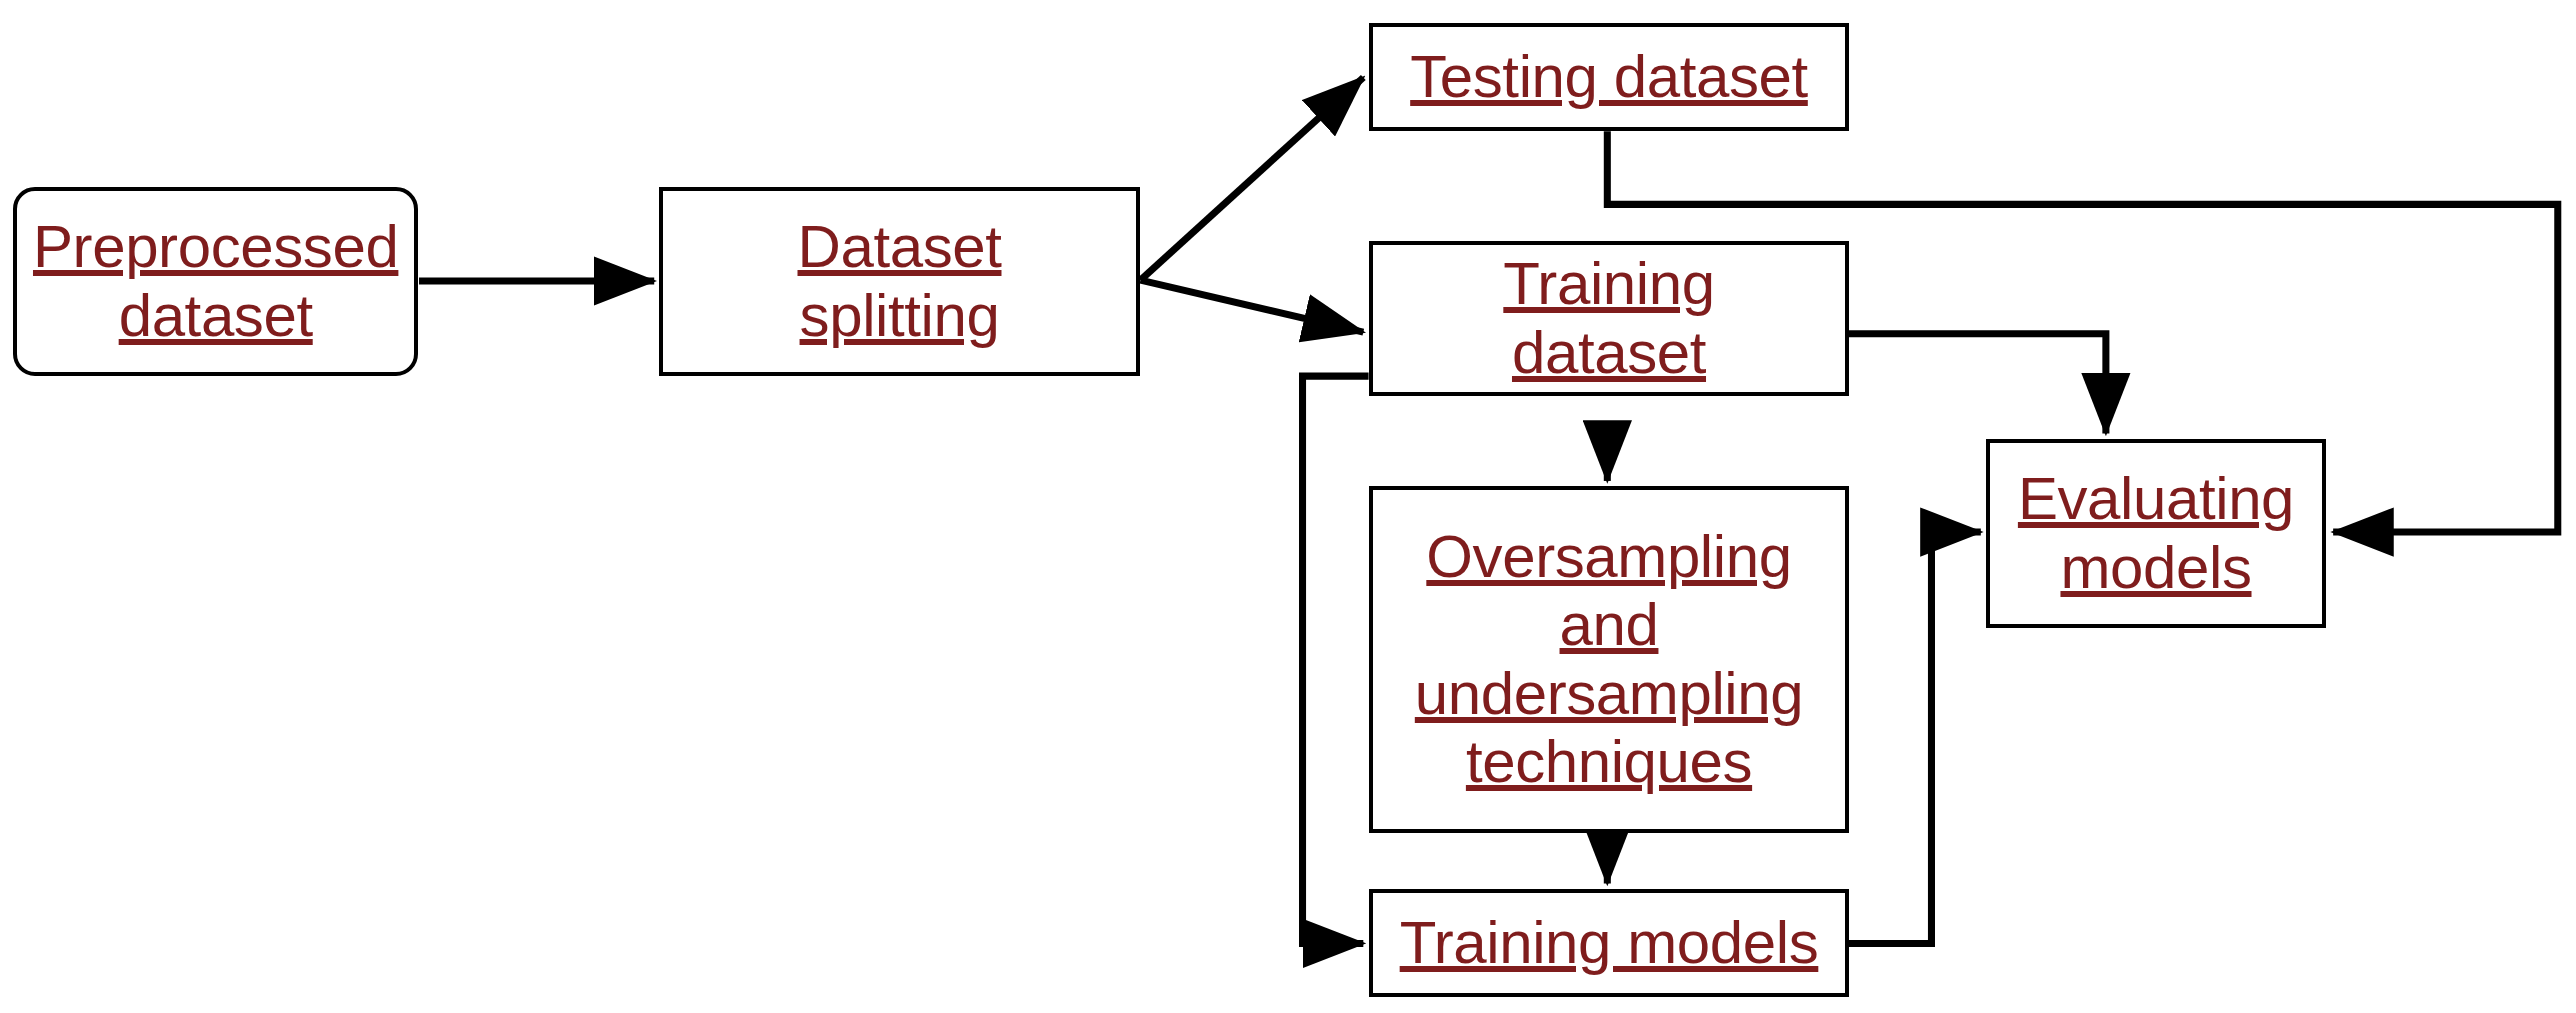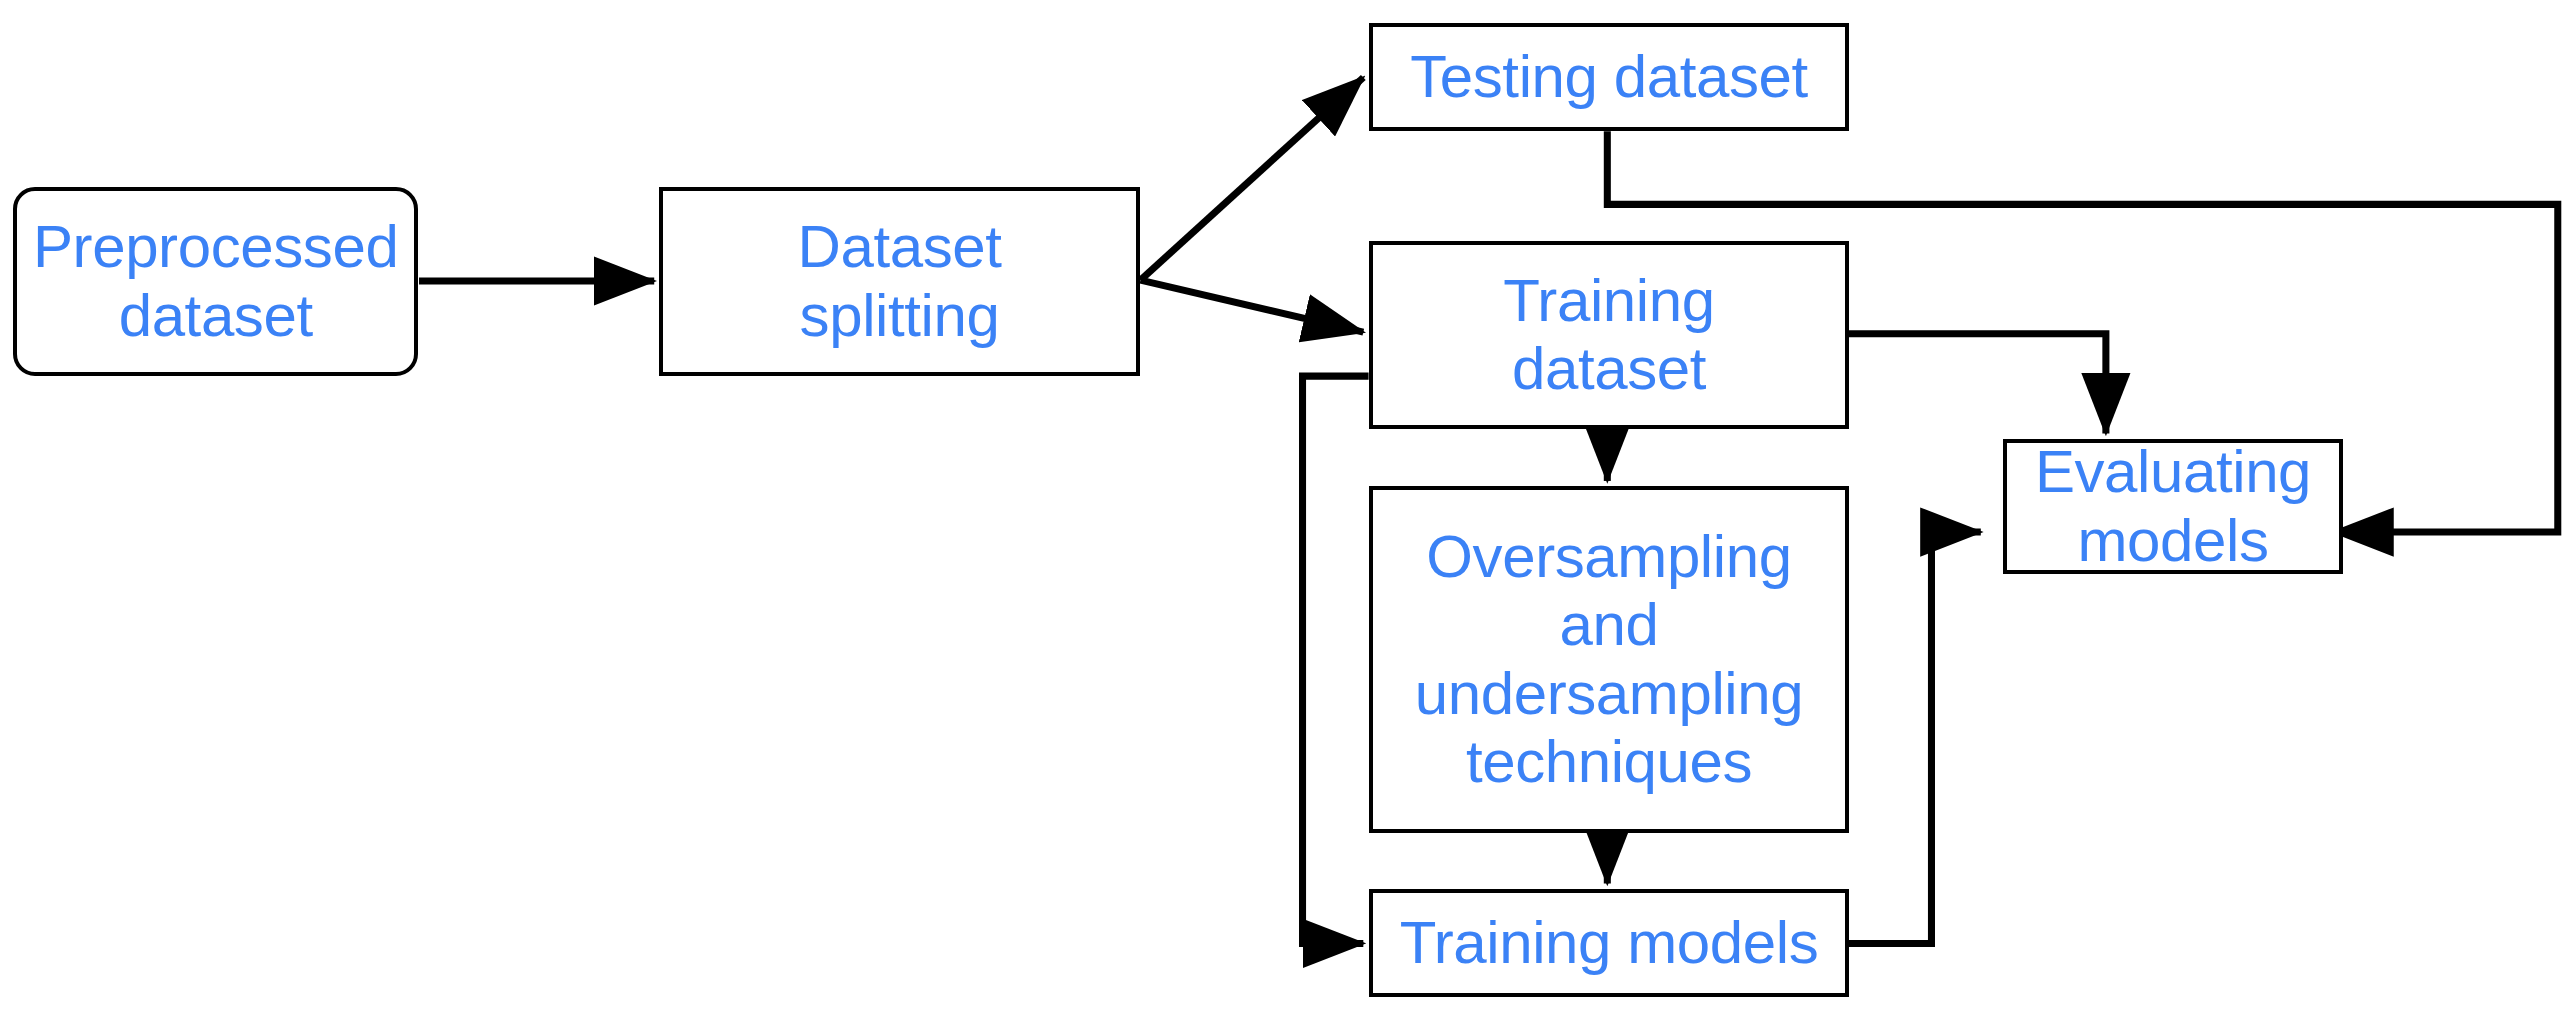--- a/index.html
+++ b/index.html
@@ -27,40 +27,41 @@
   }
   .node {
     position: absolute;
     box-sizing: border-box;
     border: 4.4px solid #000000;
     background: #ffffff;
     display: flex;
     align-items: center;
     justify-content: center;
     text-align: center;
-    color: #3b82f6;
+    color: #7f1d1d;
     font-family: "Liberation Sans", sans-serif;
     font-size: 60px;
     line-height: 1.14;
     letter-spacing: -0.4px;
     z-index: 2;
+    text-decoration: underline;
   }
   .node-label {
     display: block;
     padding: 0 8.8px;
     white-space: pre-line;
   }
   
   #node-preprocessed { left: 13.2px;   top: 187px; width: 405px; height: 189px; border-radius: 22px; }
   #node-splitting    { left: 659px;  top: 187px; width: 481px; height: 189px; }
   #node-testing      { left: 1369px; top: 23px;  width: 480px; height: 108px; }
-  #node-training-ds  { left: 1369px; top: 241px; width: 480px; height: 188px; }
+  #node-training-ds  { left: 1369px; top: 241px; width: 480px; height: 155px; }
   #node-sampling     { left: 1369px; top: 486px; width: 480px; height: 347px; }
   #node-training-md  { left: 1369px; top: 889px; width: 480px; height: 108px; }
-  #node-evaluating   { left: 1986px; top: 439px; width: 340px; height: 135px; margin-left: 17px; }
+  #node-evaluating   { left: 1986px; top: 439px; width: 340px; height: 189px; }
 </style>
 </head>
 <body>
 
 <div id="canvas">
 
   <svg class="flow-svg" viewBox="0 0 2923 1150" aria-hidden="true">
     <defs>
       <marker id="arrowhead" markerWidth="9" markerHeight="7" refX="8.6" refY="3.5" orient="auto" markerUnits="strokeWidth">
         <polygon points="0 0, 9 3.5, 0 7" fill="#000000"></polygon>

